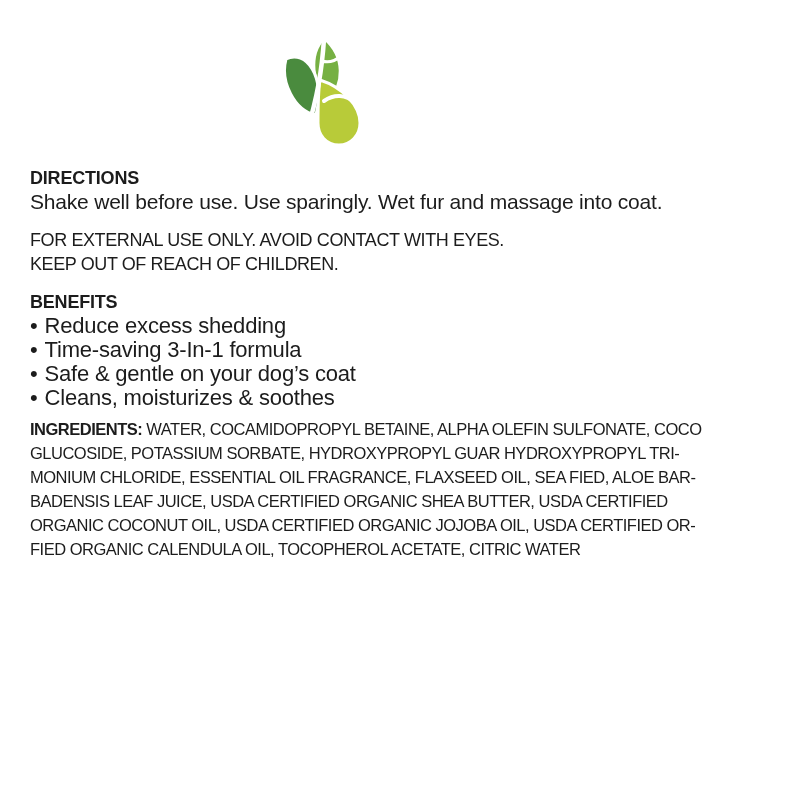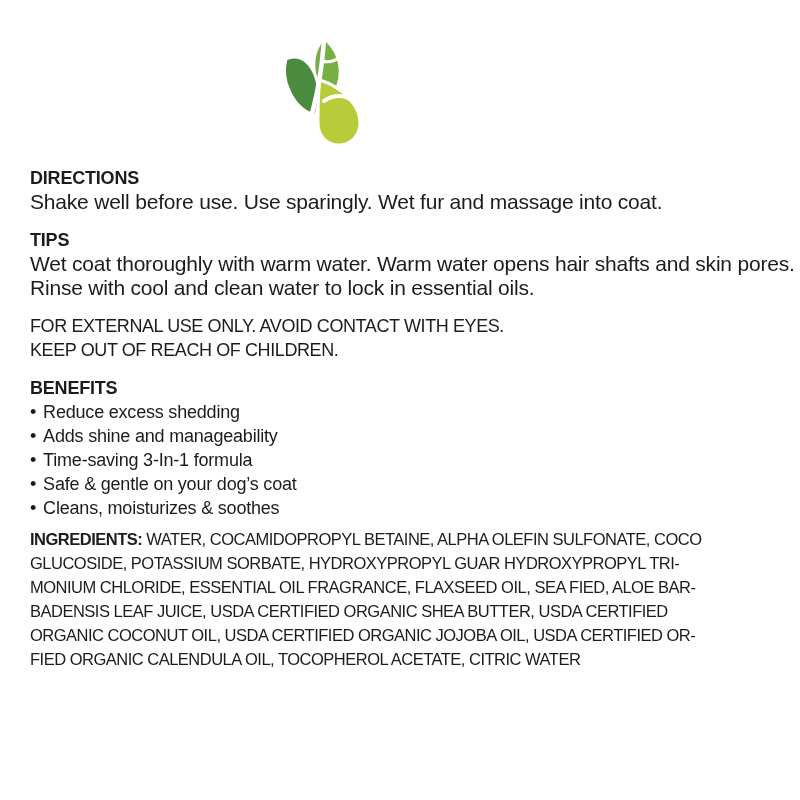--- a/index.html
+++ b/index.html
@@ -36,21 +36,21 @@
   }
 
   .sec-directions { margin-top: 16px; }
   .sec-tips      { margin-top: 14px; }
   .sec-warning   { margin-top: 14px; }
   .sec-benefits  { margin-top: 14px; }
   .sec-ingredients { margin-top: 7px; }
 
   ul.benefits-list { list-style: none; margin: 0; padding: 0; }
   ul.benefits-list li {
-    font-size: 18px; line-height: 24px; letter-spacing: -0.2px;
+    font-size: 22px; line-height: 24px; letter-spacing: -0.2px;
     white-space: nowrap;
   }
   ul.benefits-list .bullet { margin-right: 7px; }
 
   .ing-line {
     font-size: 16.5px; line-height: 24px;
     letter-spacing: -0.5px; white-space: nowrap;
   }
   .ing-label { font-weight: 700; }
 </style>
@@ -74,36 +74,30 @@
     </svg>
   </div>
 
   <div class="content">
 
     <section class="sec-directions">
       <h2 class="sec-heading">DIRECTIONS</h2>
       <div class="body-line">Shake well before use. Use sparingly. Wet fur and massage into coat.</div>
     </section>
 
-    <section class="sec-tips">
-      <h2 class="sec-heading">TIPS</h2>
-      <div class="body-line">Wet coat thoroughly with warm water. Warm water opens hair shafts and skin pores.</div>
-      <div class="body-line">Rinse with cool and clean water to lock in essential oils.</div>
-    </section>
 
     <section class="sec-warning">
       <div class="caps-line">FOR EXTERNAL USE ONLY. AVOID CONTACT WITH EYES.</div>
       <div class="caps-line">KEEP OUT OF REACH OF CHILDREN.</div>
     </section>
 
     <section class="sec-benefits">
       <h2 class="sec-heading">BENEFITS</h2>
       <ul class="benefits-list">
         <li><span class="bullet">•</span><span>Reduce excess shedding</span></li>
-        <li><span class="bullet">•</span><span>Adds shine and manageability</span></li>
         <li><span class="bullet">•</span><span>Time-saving 3-In-1 formula</span></li>
         <li><span class="bullet">•</span><span>Safe &amp; gentle on your dog’s coat</span></li>
         <li><span class="bullet">•</span><span>Cleans, moisturizes &amp; soothes</span></li>
       </ul>
     </section>
 
     <section class="sec-ingredients">
       <div class="ing-line"><span class="ing-label">INGREDIENTS:</span><span> WATER, COCAMIDOPROPYL BETAINE, ALPHA OLEFIN SULFONATE, COCO</span></div>
       <div class="ing-line">GLUCOSIDE, POTASSIUM SORBATE, HYDROXYPROPYL GUAR HYDROXYPROPYL TRI-</div>
       <div class="ing-line">MONIUM CHLORIDE, ESSENTIAL OIL FRAGRANCE, FLAXSEED OIL, SEA FIED, ALOE BAR-</div>

